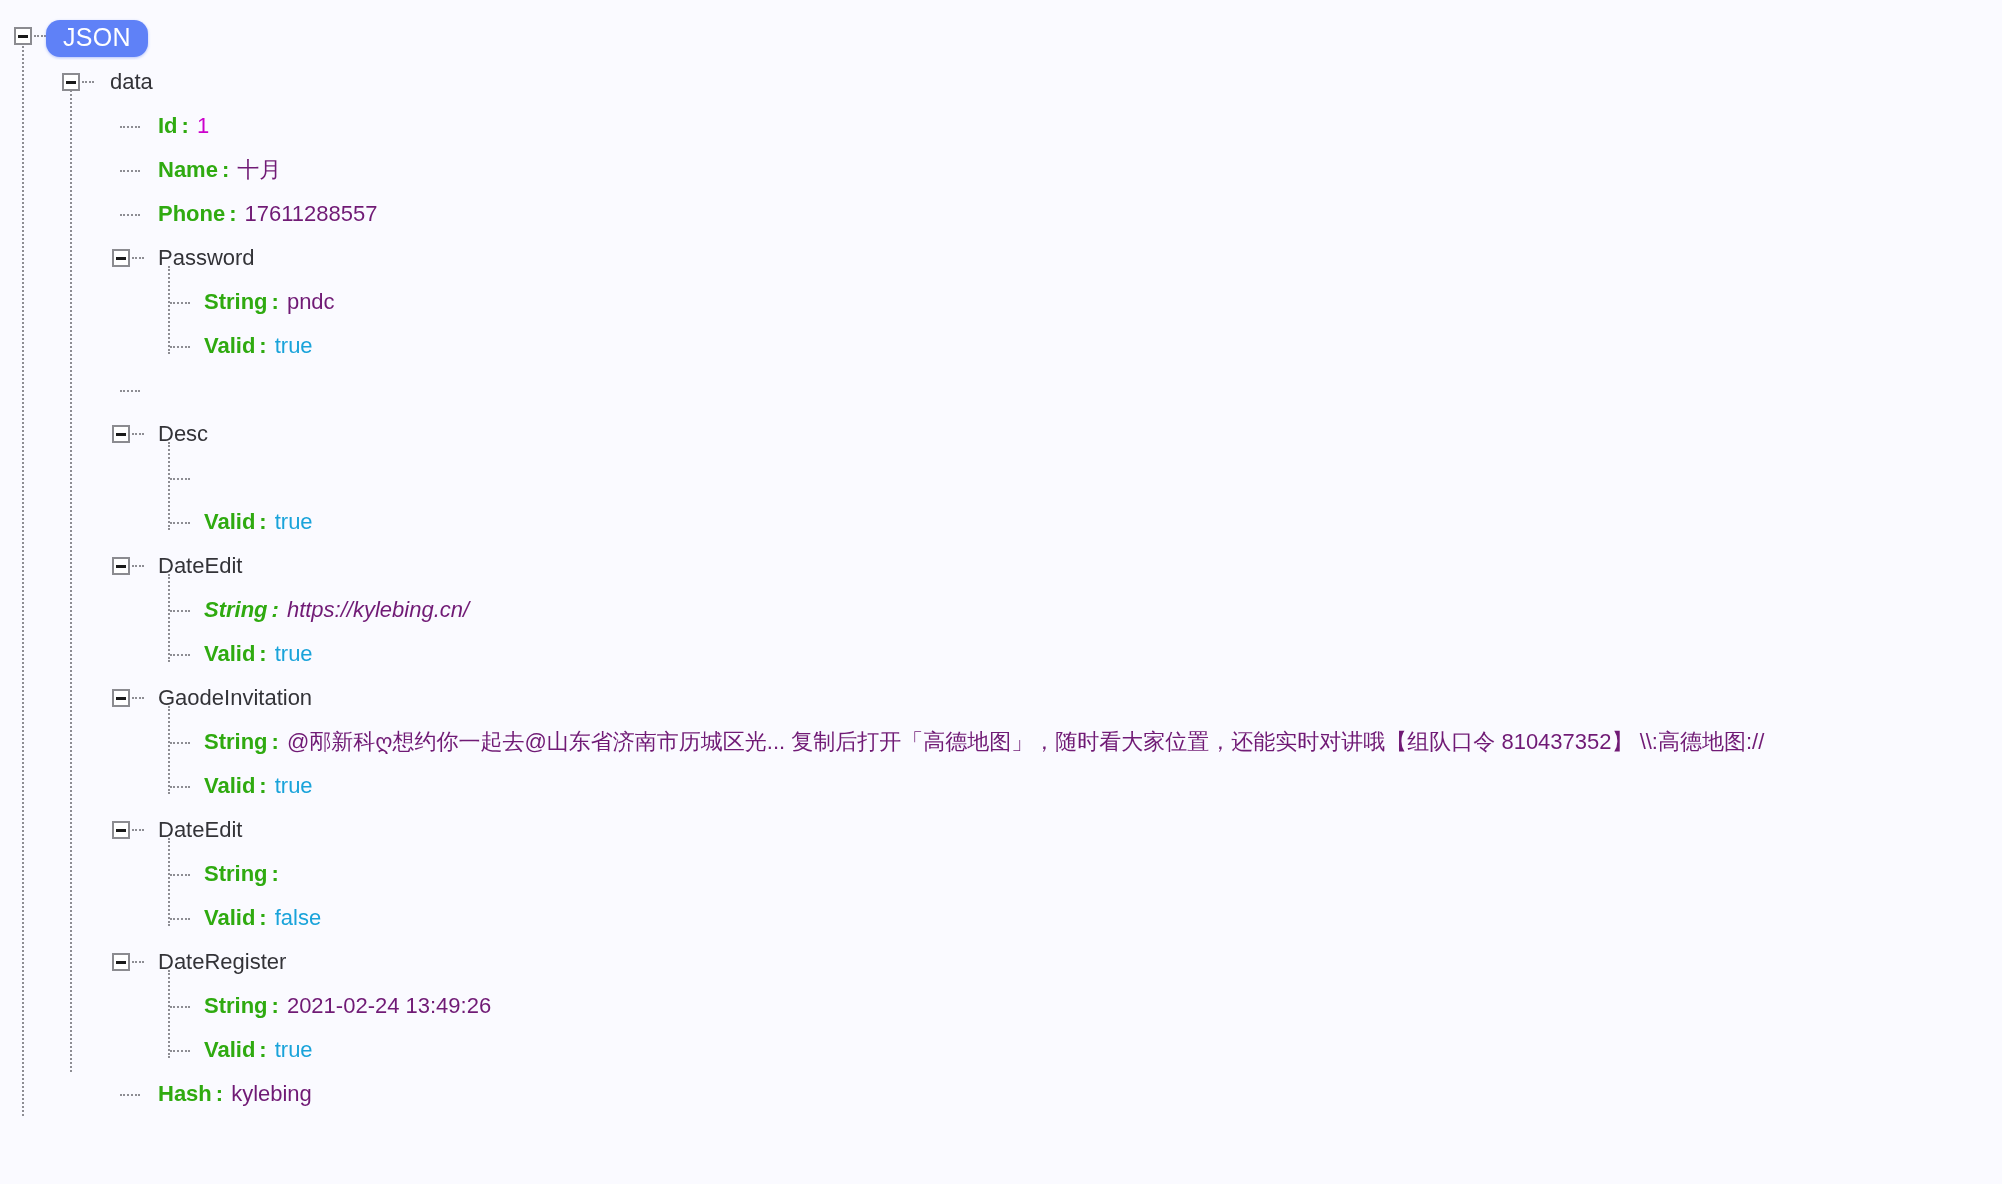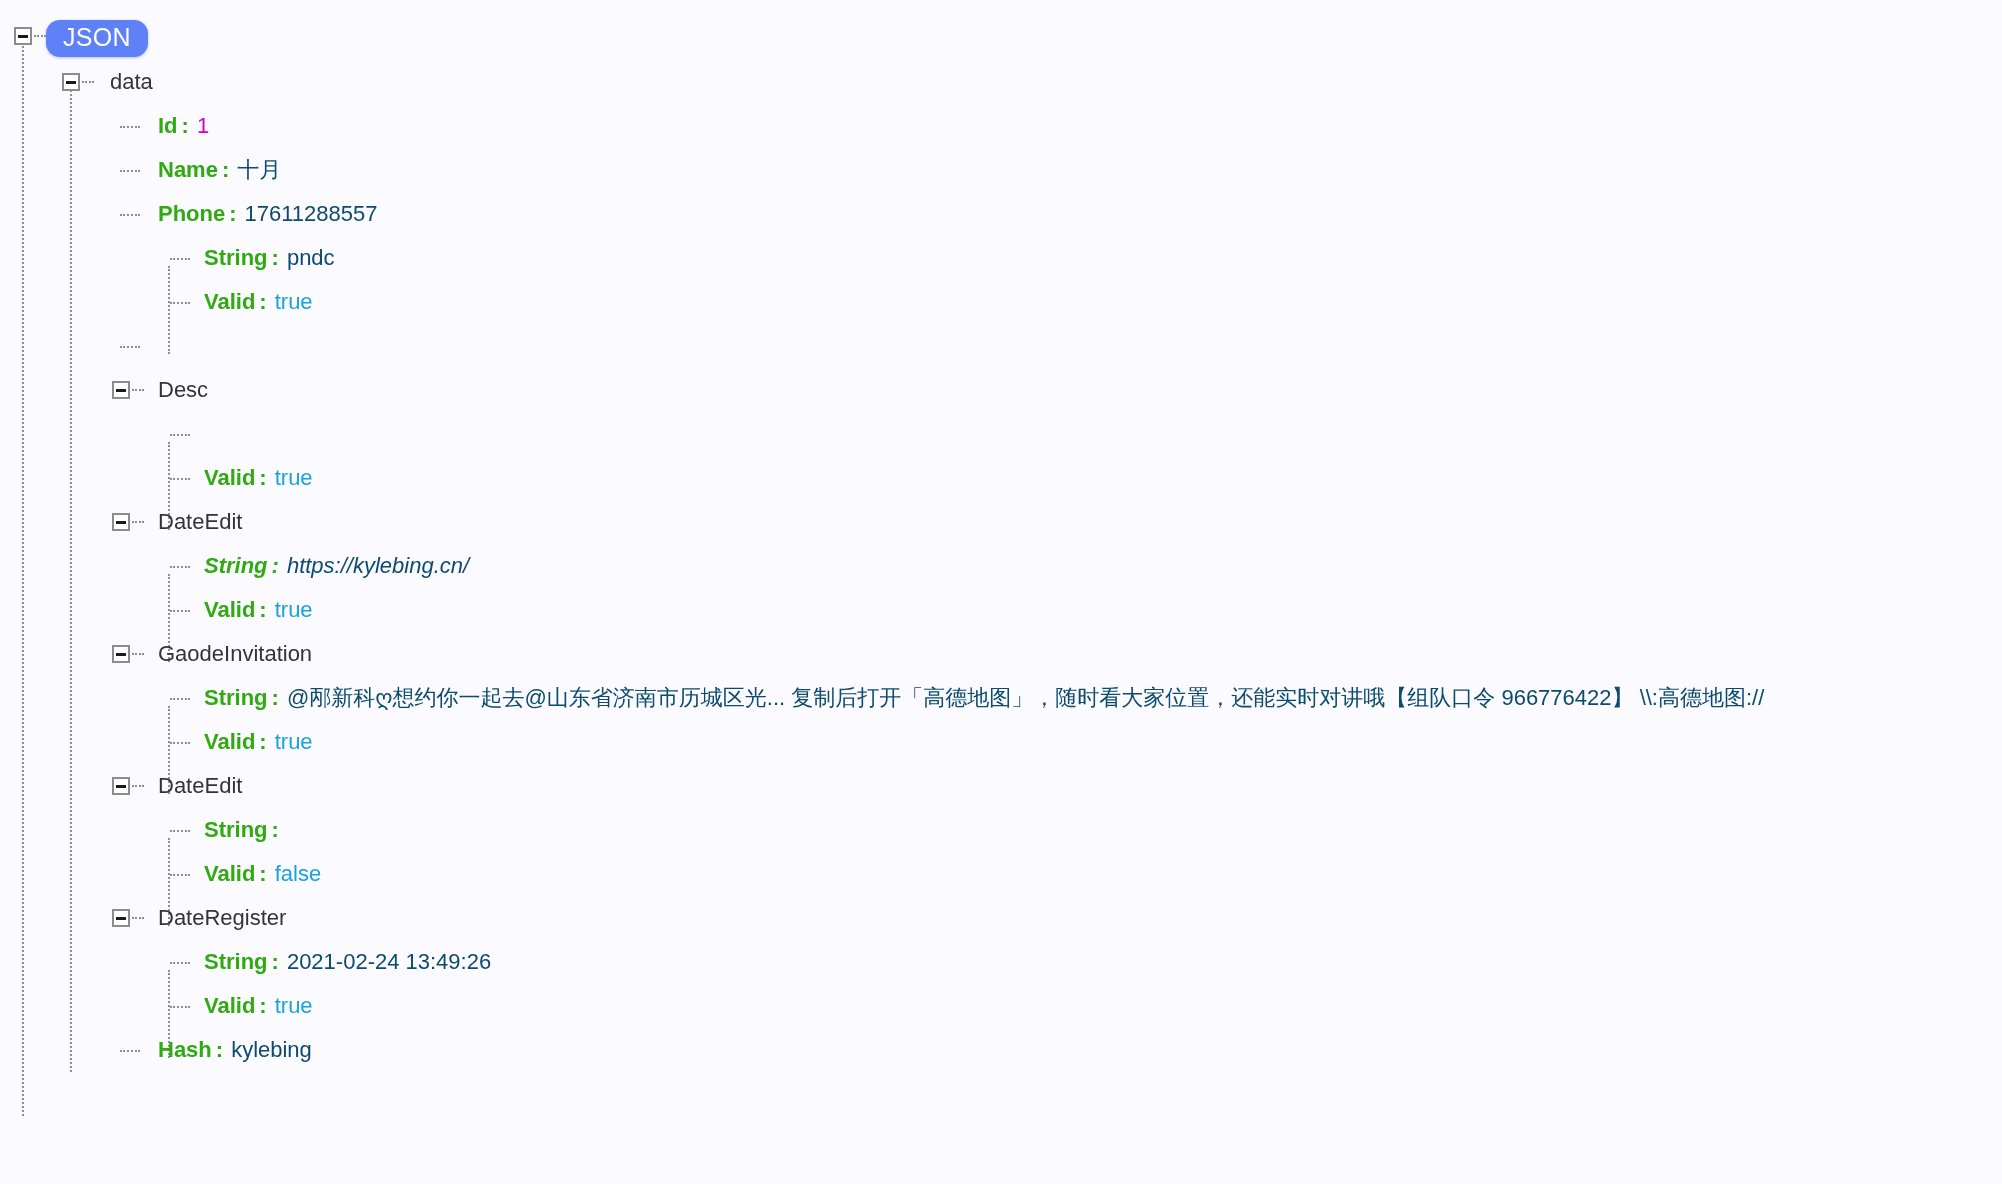--- a/index.html
+++ b/index.html
@@ -107,21 +107,21 @@
     font-size: 22px;
     font-weight: bold;
   }
   .colon {
     color: #2faa10;
     font-size: 22px;
     font-weight: bold;
     margin-left: 4px;
     margin-right: 8px;
   }
-  .val-string { color: #0c4a6e; font-size: 22px; }
+  .val-string { color: #701a75; font-size: 22px; }
   .val-number { color: #cc00cc; font-size: 22px; }
   .val-bool   { color: #19a3da; font-size: 22px; }
 
   .cell {
     position: absolute;
     top: 0;
     white-space: nowrap;
   }
 </style>
 </head>
@@ -164,20 +164,25 @@
     </span>
   </div>
 
   <div class="row">
     <div class="elbow" style="left:120px;"></div>
     <span class="cell" style="left:158px;">
       <span class="key">Phone</span><span class="colon">:</span><span class="val-string">17611288557</span>
     </span>
   </div>
 
+  <div class="row">
+    <div class="toggle" style="left:112px;"></div>
+    <div class="toggle-dots" style="left:132px;"></div>
+    <span class="cell node-label" style="left:158px;">Password</span>
+  </div>
 
   <div class="row">
     <div class="elbow" style="left:170px;"></div>
     <span class="cell" style="left:204px;">
       <span class="key">String</span><span class="colon">:</span><span class="val-string">pndc</span>
     </span>
   </div>
 
   <div class="row">
     <div class="elbow" style="left:170px;"></div>
@@ -229,21 +234,21 @@
 
   <div class="row">
     <div class="toggle" style="left:112px;"></div>
     <div class="toggle-dots" style="left:132px;"></div>
     <span class="cell node-label" style="left:158px;">GaodeInvitation</span>
   </div>
 
   <div class="row">
     <div class="elbow" style="left:170px;"></div>
     <span class="cell" style="left:204px;">
-      <span class="key">String</span><span class="colon">:</span><span class="val-string">@邴新科ღ想约你一起去@山东省济南市历城区光... 复制后打开「高德地图」，随时看大家位置，还能实时对讲哦【组队口令 966776422】 \\:高德地图://</span>
+      <span class="key">String</span><span class="colon">:</span><span class="val-string">@邴新科ღ想约你一起去@山东省济南市历城区光... 复制后打开「高德地图」，随时看大家位置，还能实时对讲哦【组队口令 810437352】 \\:高德地图://</span>
     </span>
   </div>
 
   <div class="row">
     <div class="elbow" style="left:170px;"></div>
     <span class="cell" style="left:204px;">
       <span class="key">Valid</span><span class="colon">:</span><span class="val-bool">true</span>
     </span>
   </div>
 

